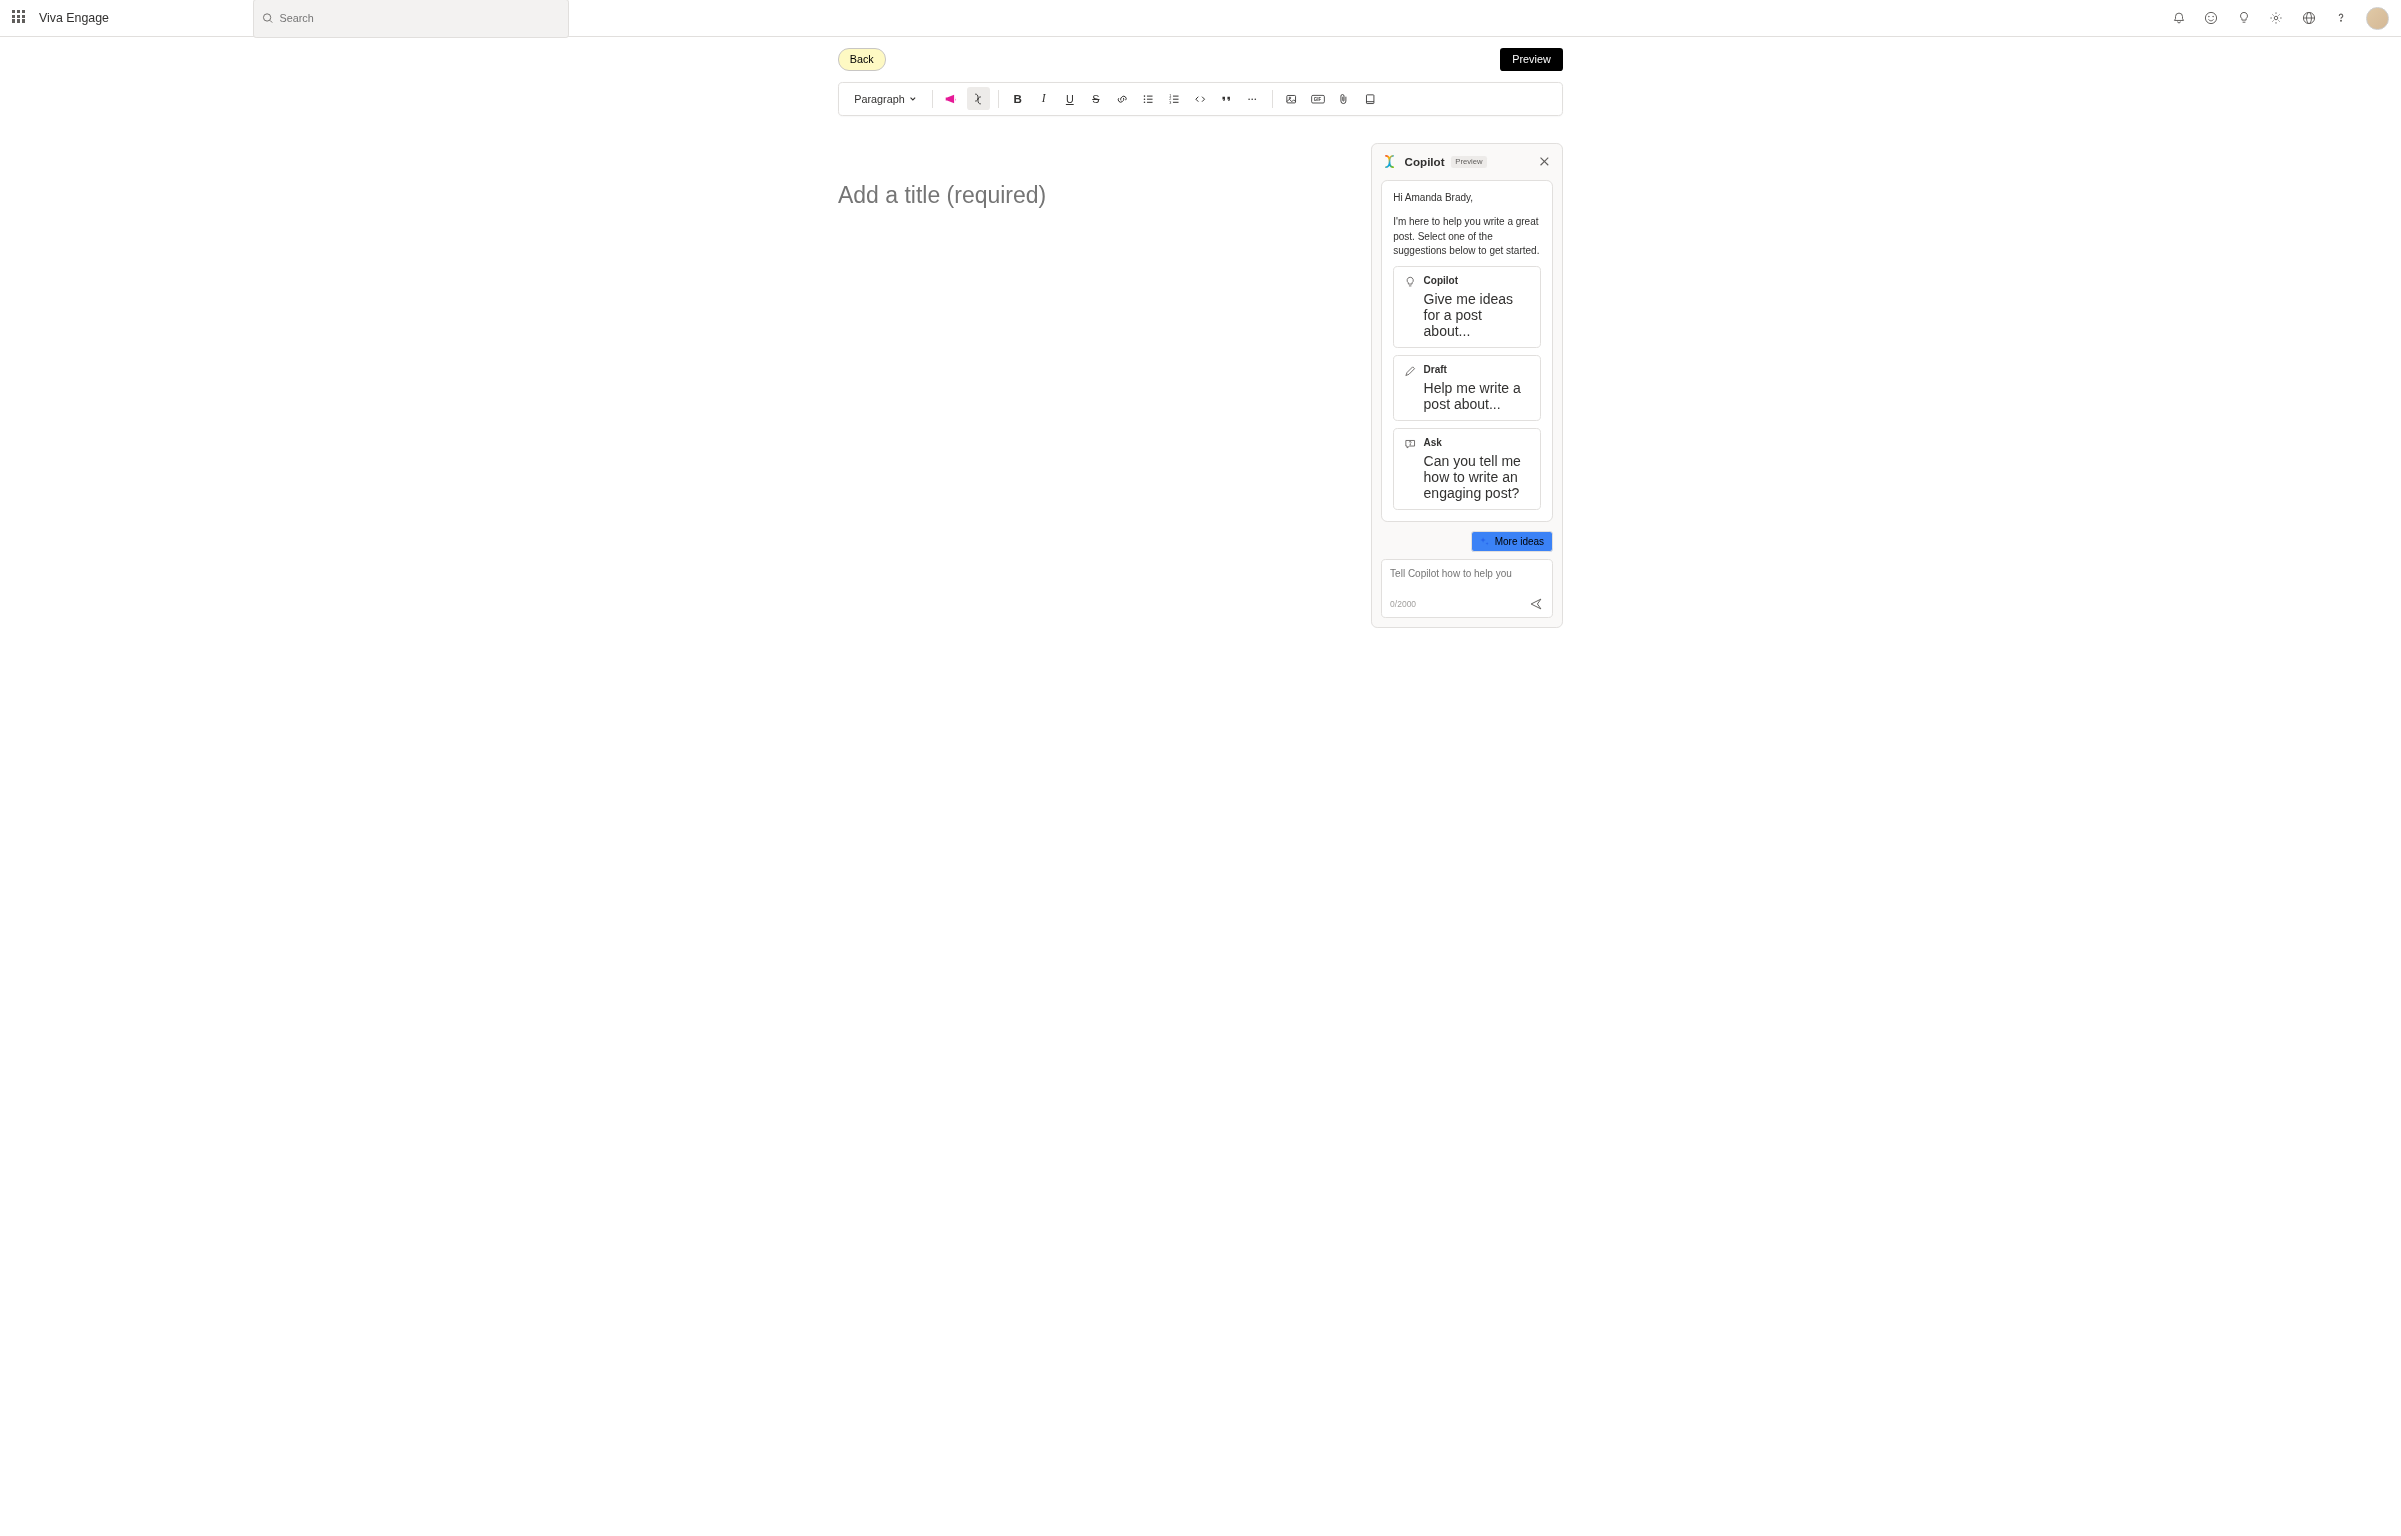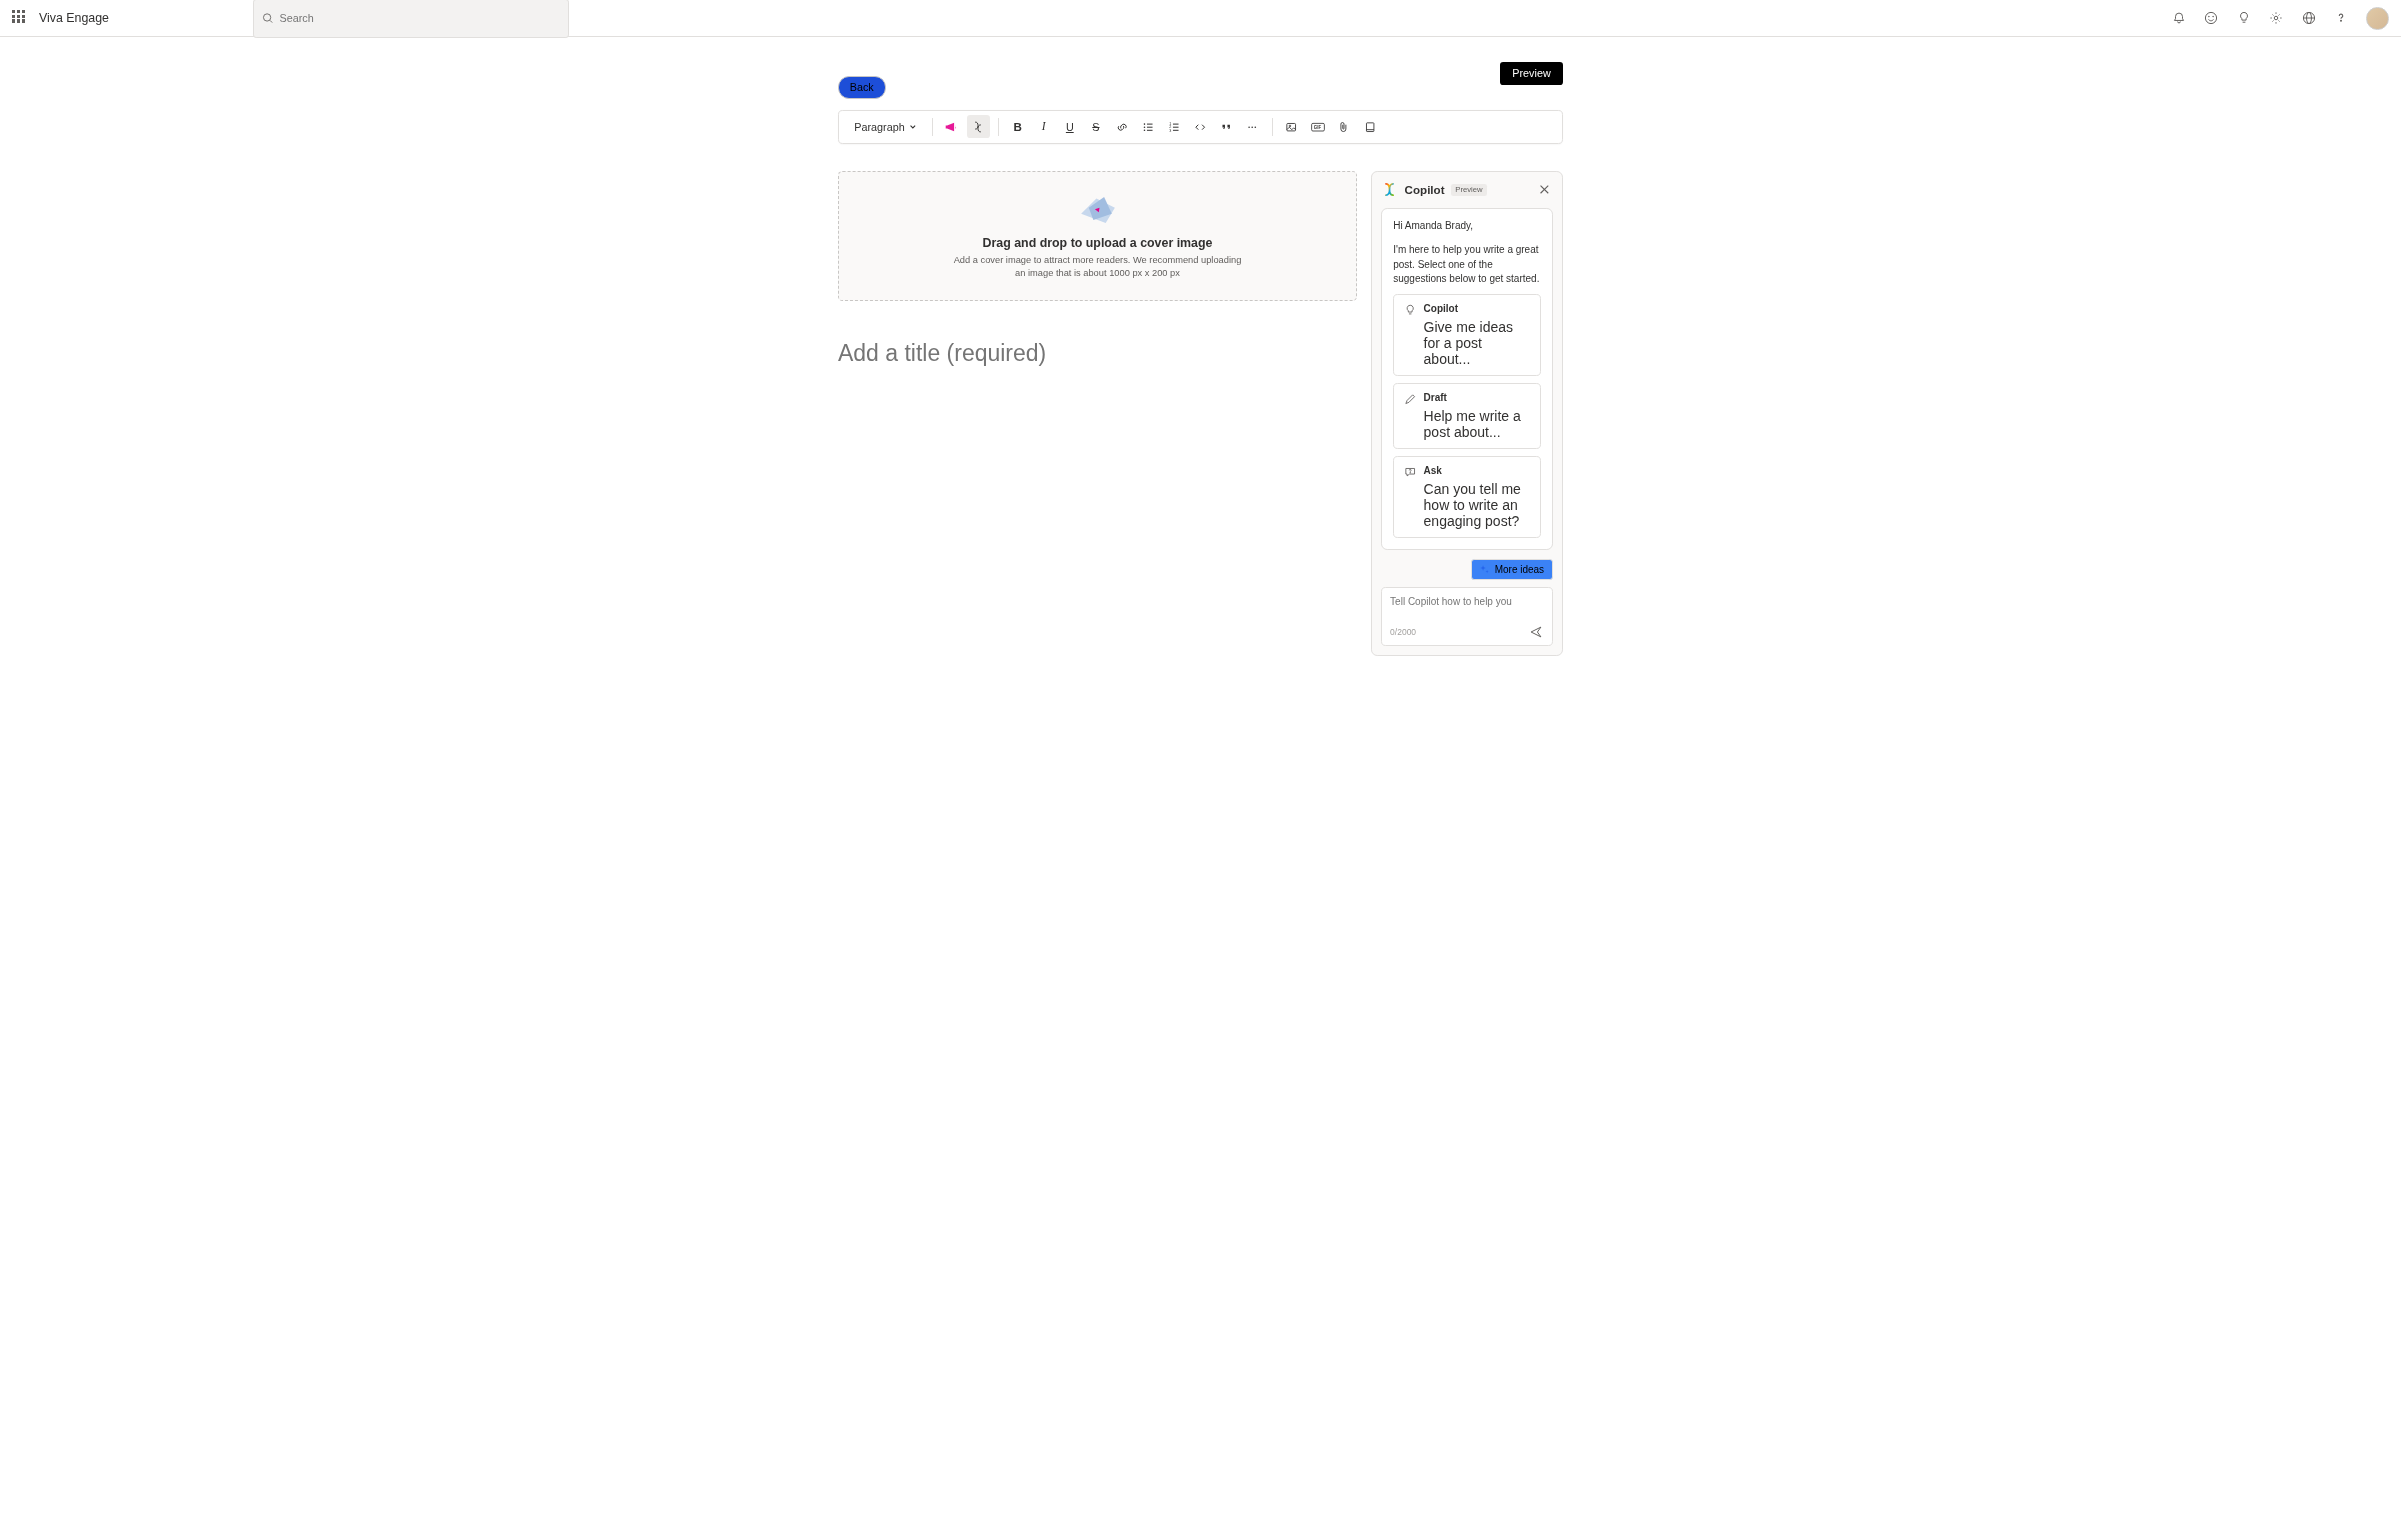--- a/index.html
+++ b/index.html
@@ -29,22 +29,22 @@
   .topbar-actions { display:flex; align-items:center; gap:17px; }
   .icon-btn { width:15.4px; height:15.4px; color:#605e5c; cursor:pointer; display:flex; align-items:center; justify-content:center; }
   .avatar { width:23px; height:23px; border-radius:50%; background: linear-gradient(135deg,#e0c9a6,#d4b896); border:0.8px solid #ccc; }
   
   .content-wrap { max-width: 756px; margin: 0 auto; width: 100%; padding: 0 15.4px; }
   .subbar {
     display:flex; align-items:center; justify-content:space-between;
     padding: 10.8px 0;
   }
   .btn-secondary {
-    background:#1d4ed8; border:0.8px solid #c8c6c4; border-radius:11px;
-    padding:4.6px 10.8px; font-size:10.8px; cursor:pointer;margin-top:28px;
+    background:#fef9c3; border:0.8px solid #c8c6c4; border-radius:11px;
+    padding:4.6px 10.8px; font-size:10.8px; cursor:pointer;
   }
   .btn-primary {
     background:#000; color:#fff; border:none; border-radius:3.1px;
     padding:5.4px 12.4px; font-size:10.8px; cursor:pointer;
   }
   
   .toolbar {
     border:0.8px solid #e1dfdd; border-radius:4.6px; padding:4.6px 7.7px;
     display:flex; align-items:center; gap:3.1px; margin-bottom: 27px;
     box-shadow: 0 0.8px 1.5px rgba(0,0,0,0.03);
@@ -282,31 +282,20 @@
         <svg width="12.4" height="12.4" viewBox="0 0 20 20" fill="none" stroke="currentColor" stroke-width="1.4">
             <rect x="4" y="3" width="12" height="14" rx="1"></rect>
             <line x1="4" y1="14" x2="16" y2="14"></line>
           </svg>
       </div>
     </div>
 
     <div class="main-row">
 
       <div class="editor-col">
-        <div class="dropzone">
-          <div class="dropzone-illus">
-            <svg width="46" height="36" viewBox="0 0 60 46">
-                <polygon points="8,28 28,8 52,20 40,40" fill="#c7d8ed"></polygon>
-                <polygon points="18,20 38,6 48,28 24,36" fill="#a1bde0"></polygon>
-                <polygon points="26,22 32,20 31,26" fill="#e3008c"></polygon>
-              </svg>
-          </div>
-          <h3>Drag and drop to upload a cover image</h3>
-          <p>Add a cover image to attract more readers. We recommend uploading an image that is about 1000 px x 200 px</p>
-        </div>
         <input class="title-input" type="text" placeholder="Add a title (required)" style="">
       </div>
 
       <div class="copilot-panel">
         <div class="copilot-head">
           <svg class="copilot-logo" viewBox="0 0 24 24">
               <defs>
                 <linearGradient id="g1" x1="0" y1="0" x2="1" y2="1">
                   <stop offset="0" stop-color="#f25022"></stop>
                   <stop offset=".3" stop-color="#ffb900"></stop>

